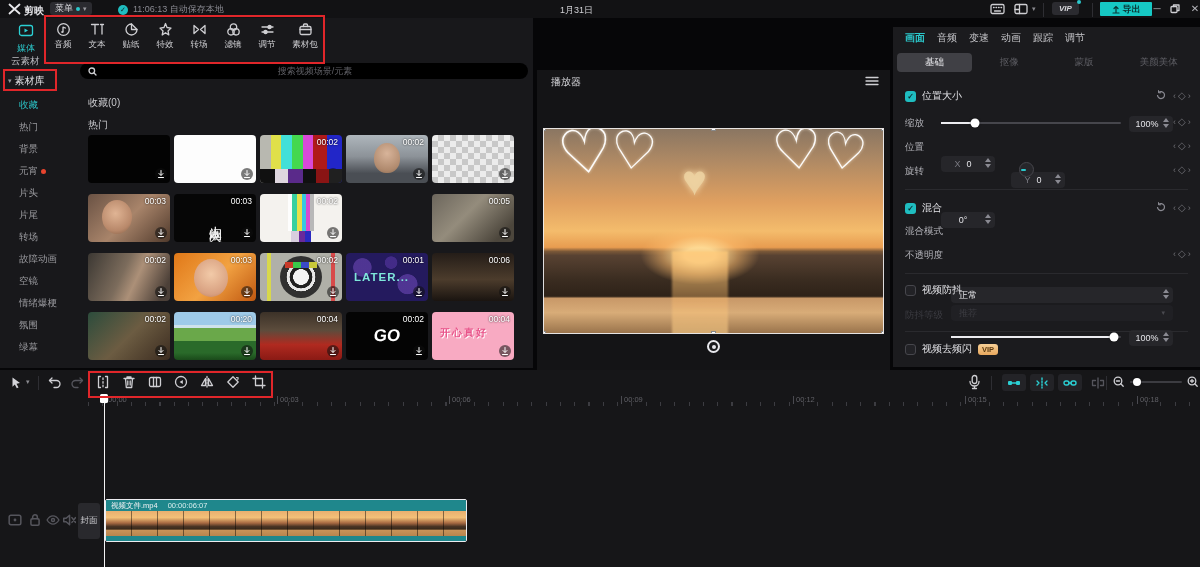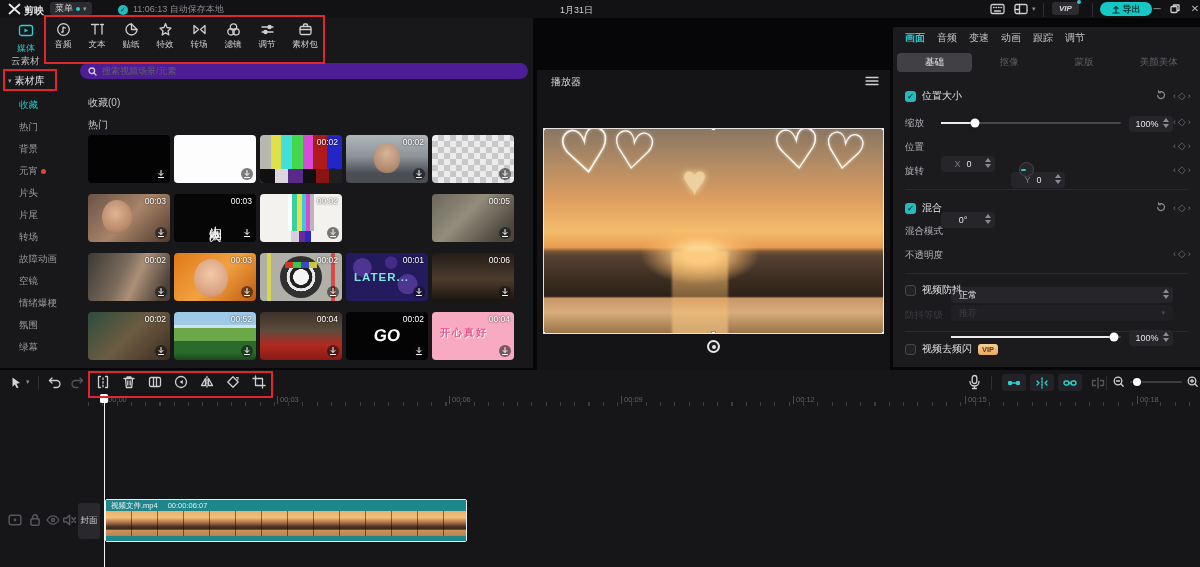--- a/index.html
+++ b/index.html
@@ -31,23 +31,23 @@
                font-size:9.5px; color:#9a9a9f; cursor:default; white-space:nowrap; }
   .side-item.active { color:#2bc8cc; }
   .reddot { width:5px; height:5px; border-radius:50%; background:#e8442e; }
 
   
   .tb-item { position:absolute; top:4px; width:36px; display:flex; flex-direction:column;
              align-items:center; gap:2px; color:#d6d6da; }
   .tb-item .cap { font-size:8.5px; color:#cfcfd3; white-space:nowrap; }
 
   
-  #search { position:absolute; left:80px; top:45px; width:448px; height:16px; background:#4c1d95;
+  #search { position:absolute; left:80px; top:45px; width:448px; height:16px; background:#000000;
             border:none; border-radius:8px; color:#9a9aa0; font-size:9px; padding-left:22px;
-            font-family:"Liberation Sans", sans-serif; outline:none; }
+            font-family:"Liberation Sans", sans-serif; outline:none;text-align:center; }
   #search::placeholder { color:#606066; }
 
   
   .thumb { position:absolute; width:82px; height:48px; border-radius:4px; overflow:hidden; background:#222; }
   .dur { position:absolute; top:2px; right:4px; font-size:8.5px; color:#fff; text-shadow:0 0 2px rgba(0,0,0,.9); }
   .dl  { position:absolute; right:3px; bottom:3px; width:12px; height:12px; border-radius:50%;
          background:rgba(15,15,15,.55); display:flex; align-items:center; justify-content:center; }
   .t-black{background:#030303;} .t-white{background:#fdfdfd;}
   .t-smpte{background:linear-gradient(90deg,#b8b8b0 0 13%,#e0e04a 13% 26%,#42e0d8 26% 39%,#44d84e 39% 52%,#d84ad8 52% 65%,#b01a1a 65% 82%,#2226c8 82% 100%);}
   .t-smpte::after{content:"";position:absolute;left:0;bottom:0;width:100%;height:30%;
@@ -183,21 +183,21 @@
       <rect x="1" y="1.5" width="12" height="9" rx="1.5"></rect>
         <path d="M5.5 1.5v9M1 6.5h4.5"></path>
     </svg>
     <span class="abs" style="left:1032px;top:5px;font-size:7px;color:#8a8a90">▾</span>
     <div class="abs sep" style="left:1043px;top:3px"></div>
     <div class="pill abs" style="left:1052px;top:2px;padding:1px 7px">
       <span style="font-weight:bold;font-style:italic;color:#d6d6da;font-size:8px">VIP</span>
       <span class="abs" style="right:-2px;top:-2px;width:4px;height:4px;border-radius:50%;background:#2bc8cc"></span>
     </div>
     <div class="abs sep" style="left:1092px;top:3px"></div>
-    <div class="row abs" style="left:1100px;top:2px;width:52px;height:14px;background:#16c8c4;border-radius:7px;justify-content:center;gap:3px">
+    <div class="row abs" style="left:1100px;top:2px;width:52px;height:14px;background:#16c8c4;border-radius:1px;justify-content:center;gap:3px">
       <svg width="8" height="9" viewBox="0 0 8 9">
         <path d="M4 7V2M2 3.5 4 1.5l2 2M1 8h6" stroke="#0a3534" stroke-width="1.2" fill="none" stroke-linecap="round"></path>
       </svg>
       <span style="color:#0a3534;font-weight:bold;font-size:9px">导出</span>
     </div>
     <span class="win-glyph abs" style="left:1148px;top:3px">─</span>
     <svg class="abs ic" style="left:1170px;top:4px" width="10" height="10" viewBox="0 0 10 10">
       <rect x="1" y="2.5" width="6" height="6" rx="1"></rect>
         <path d="M3.5 2.5V1h5.5v5.5H7.5"></path>
     </svg>
@@ -444,21 +444,21 @@
 
     <div class="thumb t-shock" style="left:88px;top:294px">
         <span class="dur">00:02</span>
         <span class="dl">
           <svg width="10" height="10">
             <use href="#i-dl"></use>
           </svg>
         </span>
       </div>
     <div class="thumb t-landscape" style="left:174px;top:294px">
-        <span class="dur">00:52</span>
+        <span class="dur">00:20</span>
         <span class="dl">
           <svg width="10" height="10">
             <use href="#i-dl"></use>
           </svg>
         </span>
       </div>
     <div class="thumb t-redshirt" style="left:260px;top:294px">
         <span class="dur">00:04</span>
         <span class="dl">
           <svg width="10" height="10">

